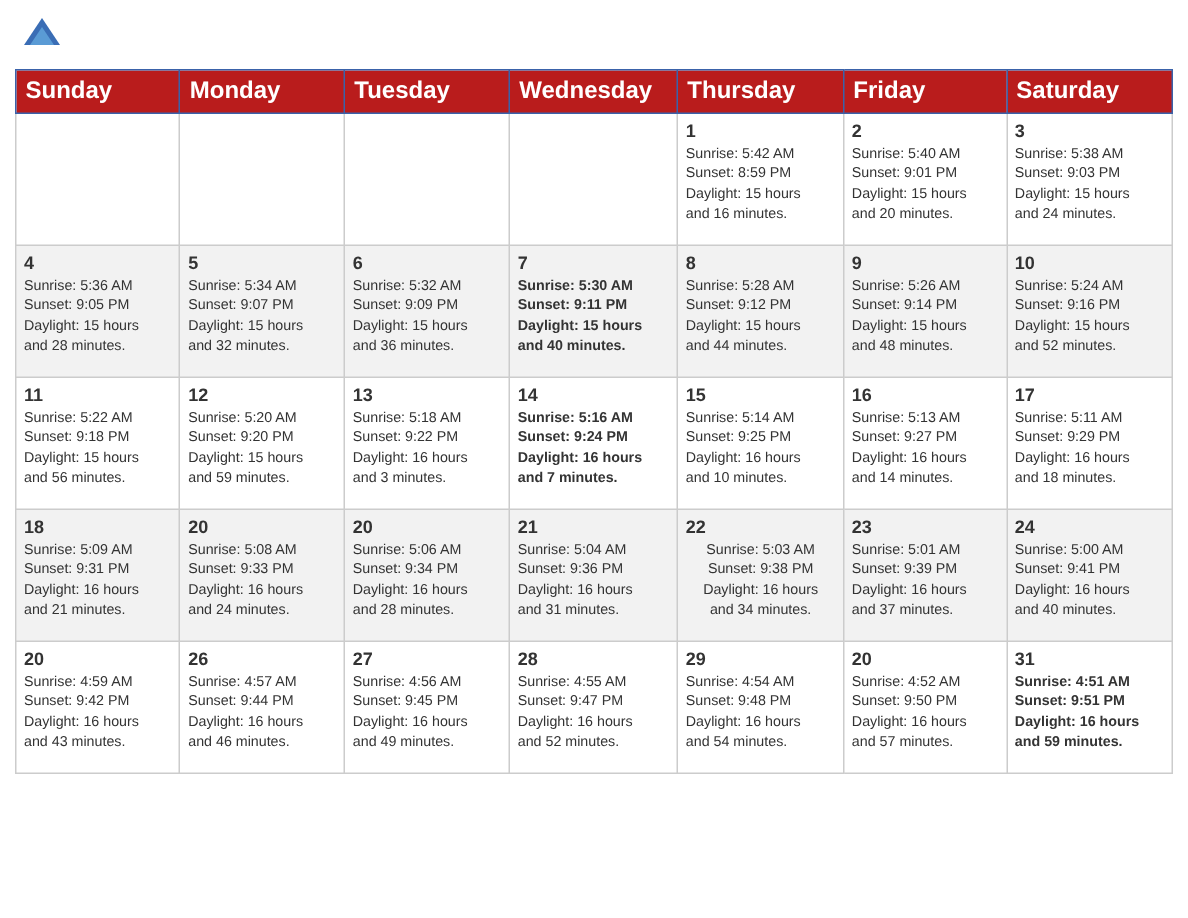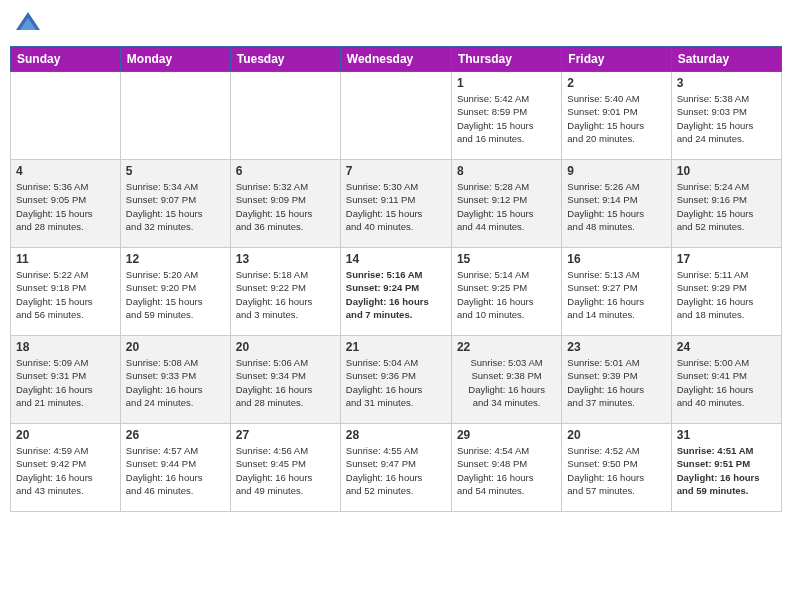--- a/index.html
+++ b/index.html
@@ -52,23 +52,23 @@
     .location {
       font-size: 15px;
       color: #555;
     }
     .calendar {
       width: 100%;
       border-collapse: collapse;
       border: 1px solid #ccc;
     }
     .calendar th {
-      background-color: #a21caf;
+      background-color: #b91c1c;
       color: #fff;
-      font-size: 12px;
+      font-size: 16px;
       font-weight: bold;
       padding: 5px 6px;
       text-align: left;
       border: 1px solid #3a62aa;
     }
     .calendar td {
       vertical-align: top;
       padding: 4px 5px;
       font-size: 10px;
       color: #333;
@@ -172,21 +172,21 @@
         </td>
         <td>
           <div class="day-number">6</div>
           <div class="day-info" style="white-space: pre-line;">Sunrise: 5:32 AM
 Sunset: 9:09 PM
 Daylight: 15 hours
 and 36 minutes.</div>
         </td>
         <td>
           <div class="day-number">7</div>
-          <div class="day-info" style="white-space: pre-line;">Sunrise: 5:30 AM
+          <div class="day-info" style="white-space: pre-line; font-weight: bold;">Sunrise: 5:30 AM
 Sunset: 9:11 PM
 Daylight: 15 hours
 and 40 minutes.</div>
         </td>
         <td>
           <div class="day-number">8</div>
           <div class="day-info" style="white-space: pre-line;">Sunrise: 5:28 AM
 Sunset: 9:12 PM
 Daylight: 15 hours
 and 44 minutes.</div>

